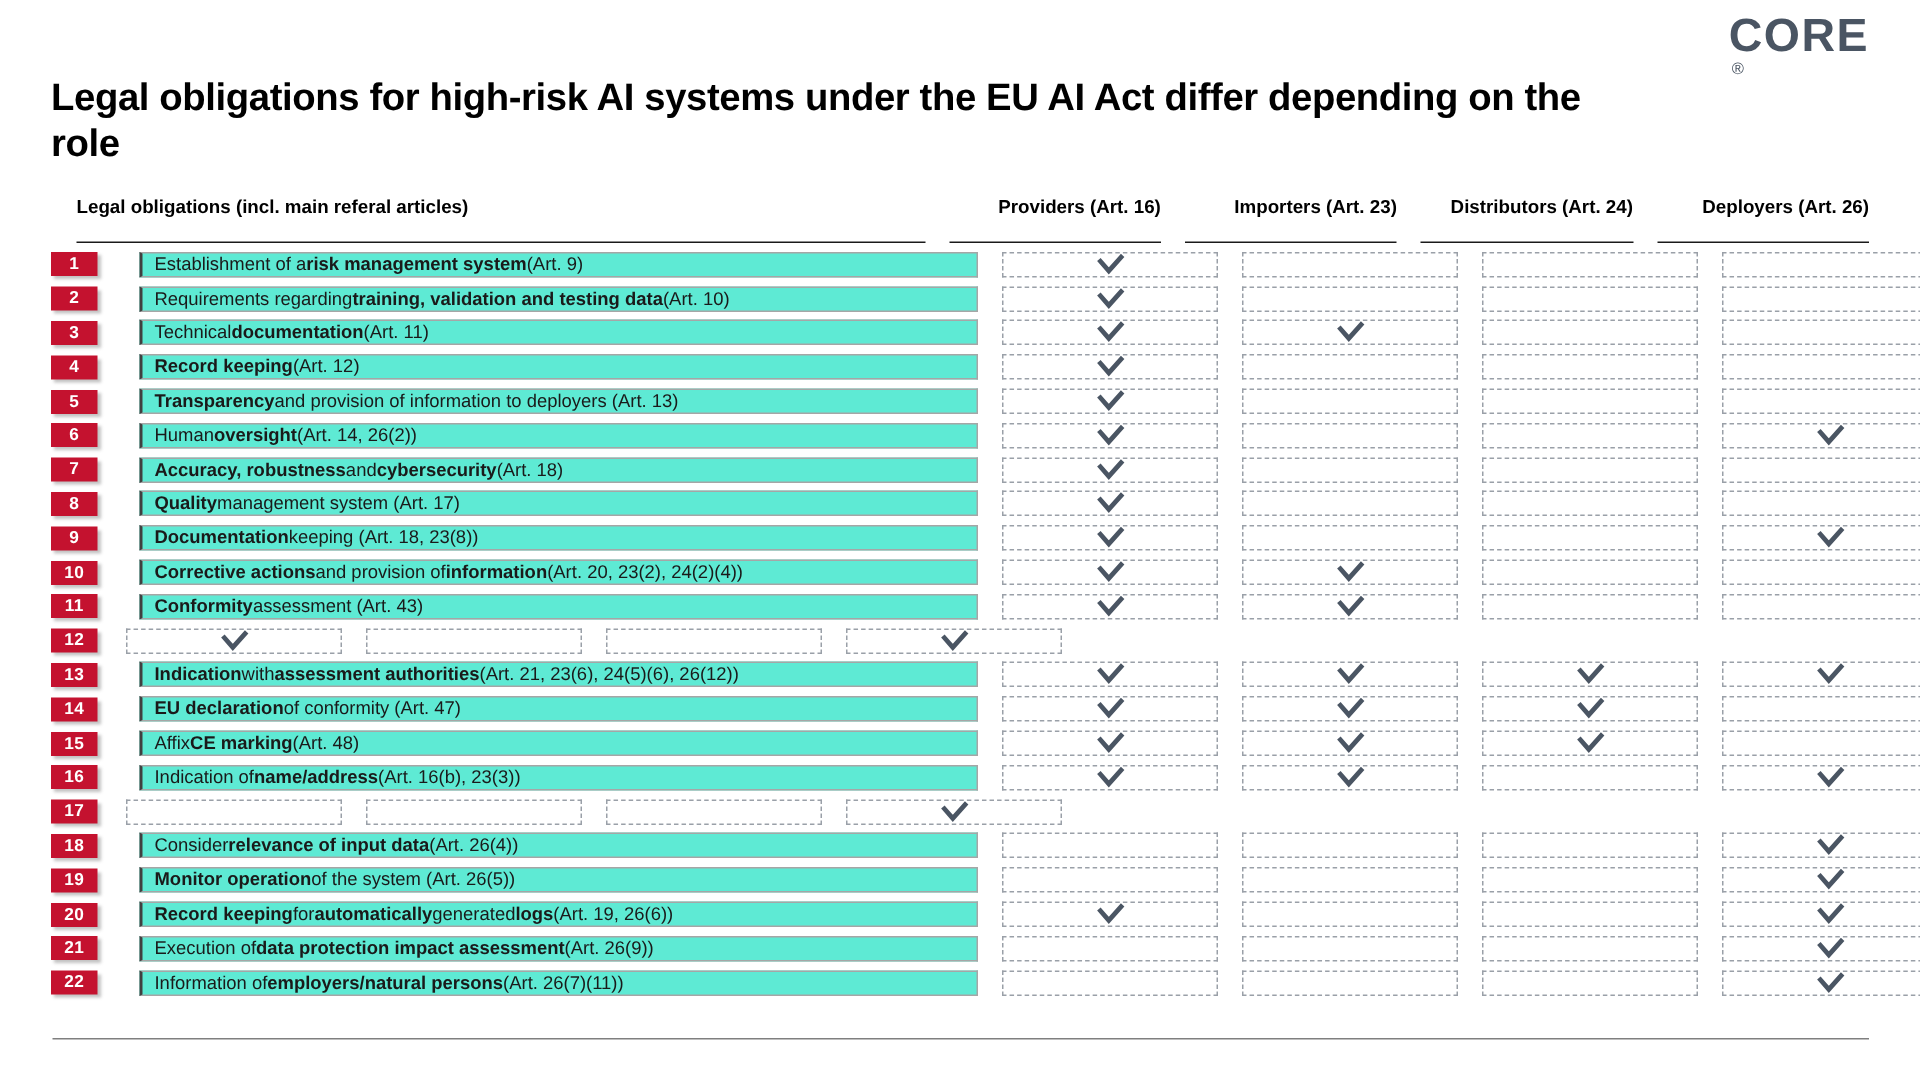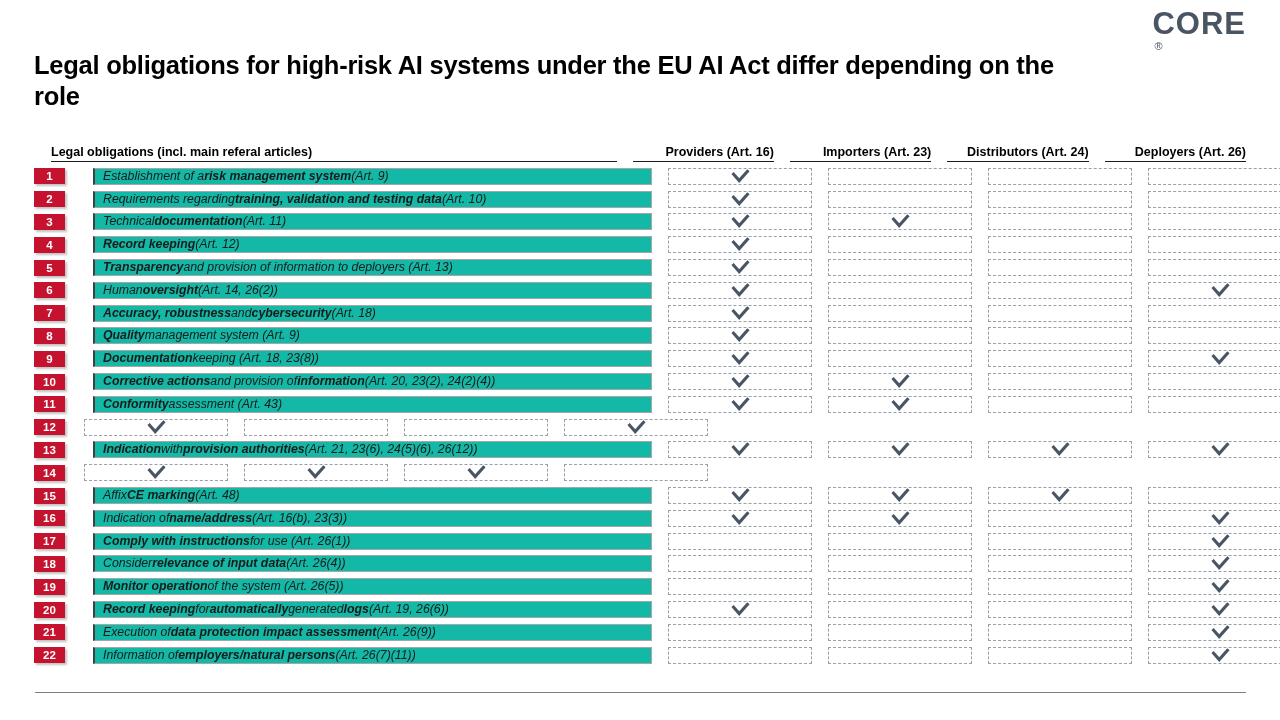--- a/index.html
+++ b/index.html
@@ -66,21 +66,21 @@
   .header-row {
     display: flex;
     align-items: flex-end;
     height: 24px;
   }
   .hdr {
     font-size: 12.5px;
     font-weight: bold;
     line-height: 14px;
     color: #000000;
-    padding-bottom: 2px;
+    padding-bottom: 16px;
     border-bottom: 1.4px solid #1a1a1a;
     box-sizing: border-box;
     white-space: nowrap;
   }
   .hdr.obligations {
     width: 576px;
     margin-left: 17px;
     padding-left: 0px;
   }
   .hdr.role {
@@ -117,33 +117,32 @@
     box-shadow: 2px 2px 2px rgba(120,120,120,0.45);
     letter-spacing: 0.2px;
   }
 
   
   .oblig {
     flex: 0 0 559px;
     width: 559px;
     height: 17px;
     margin-left: 25px;
-    background: #14b8a6;
+    background: #5eead4;
     border: 0.9px solid #a6a6a6;
     border-left: 2.6px solid #404040;
     box-sizing: border-box;
     display: flex;
     align-items: flex-end;
     padding-left: 8px;
     font-size: 12.3px;
     line-height: 15px;
     color: #1a1a1a;
     white-space: nowrap;
     overflow: hidden;
-    font-style: italic;
   }
   .oblig b { font-weight: bold; }
 
   
   .cell {
     flex: 0 0 144px;
     width: 144px;
     height: 17px;
     margin-left: 16px;
     border: 1.1px dashed #9aa0a8;
@@ -402,21 +401,21 @@
             <path class="check-path" d="M1.6 4.2 L7.2 10.6 L15.4 1.4"></path>
           </svg>
         </div>
       </div>
       <div class="row">
         <div class="badge-wrap">
           <div class="badge">8</div>
         </div>
         <div class="oblig">
           <b>Quality</b>
-          <span> management system (Art. 9)</span>
+          <span> management system (Art. 17)</span>
         </div>
         <div class="cell">
           <svg width="17" height="13" viewBox="0 0 17 13">
             <path class="check-path" d="M1.6 4.2 L7.2 10.6 L15.4 1.4"></path>
           </svg>
         </div>
         <div class="cell empty">
           <svg width="17" height="13" viewBox="0 0 17 13">
             <path class="check-path" d="M1.6 4.2 L7.2 10.6 L15.4 1.4"></path>
           </svg>
@@ -546,21 +545,21 @@
           </svg>
         </div>
       </div>
       <div class="row">
         <div class="badge-wrap">
           <div class="badge">13</div>
         </div>
         <div class="oblig">
           <b>Indication</b>
           <span> with </span>
-          <b>provision authorities</b>
+          <b>assessment authorities</b>
           <span> (Art. 21, 23(6), 24(5)(6), 26(12))</span>
         </div>
         <div class="cell">
           <svg width="17" height="13" viewBox="0 0 17 13">
             <path class="check-path" d="M1.6 4.2 L7.2 10.6 L15.4 1.4"></path>
           </svg>
         </div>
         <div class="cell">
           <svg width="17" height="13" viewBox="0 0 17 13">
             <path class="check-path" d="M1.6 4.2 L7.2 10.6 L15.4 1.4"></path>
@@ -573,20 +572,24 @@
         </div>
         <div class="cell">
           <svg width="17" height="13" viewBox="0 0 17 13">
             <path class="check-path" d="M1.6 4.2 L7.2 10.6 L15.4 1.4"></path>
           </svg>
         </div>
       </div>
       <div class="row">
         <div class="badge-wrap">
           <div class="badge">14</div>
+        </div>
+        <div class="oblig">
+          <b>EU declaration</b>
+          <span> of conformity (Art. 47)</span>
         </div>
         <div class="cell">
           <svg width="17" height="13" viewBox="0 0 17 13">
             <path class="check-path" d="M1.6 4.2 L7.2 10.6 L15.4 1.4"></path>
           </svg>
         </div>
         <div class="cell">
           <svg width="17" height="13" viewBox="0 0 17 13">
             <path class="check-path" d="M1.6 4.2 L7.2 10.6 L15.4 1.4"></path>
           </svg>
@@ -658,24 +661,20 @@
         </div>
         <div class="cell">
           <svg width="17" height="13" viewBox="0 0 17 13">
             <path class="check-path" d="M1.6 4.2 L7.2 10.6 L15.4 1.4"></path>
           </svg>
         </div>
       </div>
       <div class="row">
         <div class="badge-wrap">
           <div class="badge">17</div>
-        </div>
-        <div class="oblig">
-          <b>Comply  with instructions</b>
-          <span> for use (Art. 26(1))</span>
         </div>
         <div class="cell empty">
           <svg width="17" height="13" viewBox="0 0 17 13">
             <path class="check-path" d="M1.6 4.2 L7.2 10.6 L15.4 1.4"></path>
           </svg>
         </div>
         <div class="cell empty">
           <svg width="17" height="13" viewBox="0 0 17 13">
             <path class="check-path" d="M1.6 4.2 L7.2 10.6 L15.4 1.4"></path>
           </svg>

